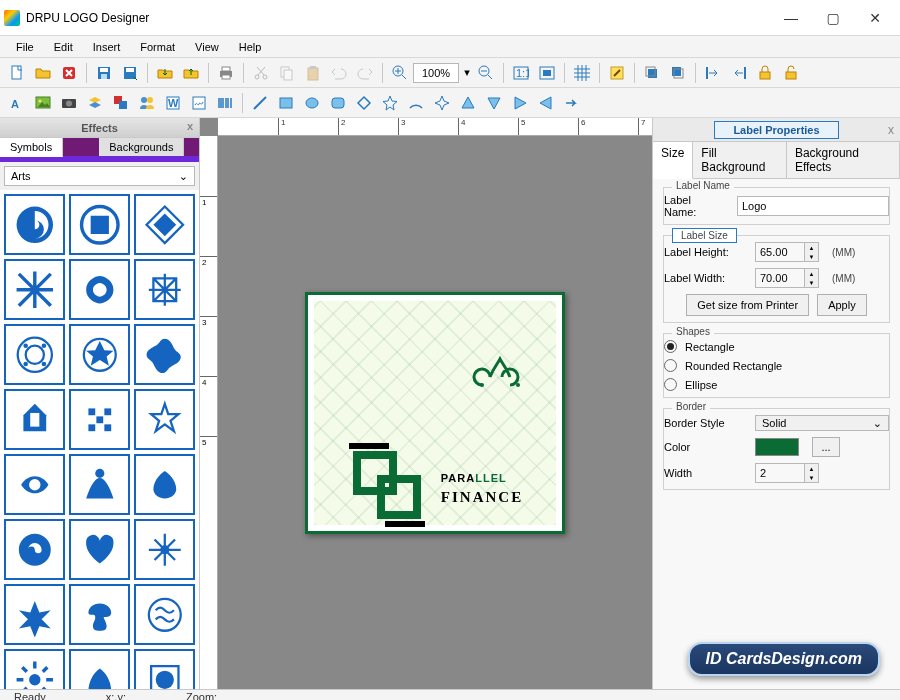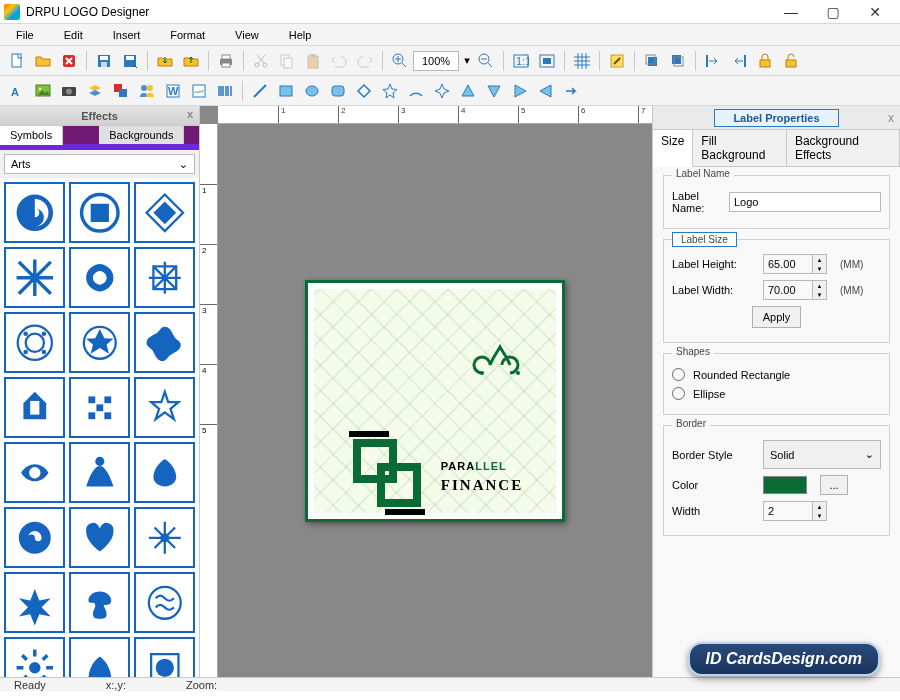--- a/index.html
+++ b/index.html
@@ -1,26 +1,26 @@
 <!DOCTYPE html>
 <html><head>
 <meta charset="utf-8">
 <style>
 * { box-sizing: border-box; margin: 0; padding: 0; font-family: "Segoe UI", Tahoma, sans-serif; font-size: 11px; }
 body { background: #fff; width: 900px; height: 700px; overflow: hidden; position: relative; }
 
 
-.titlebar { height: 24px; background: #fff; border-bottom: 1px solid #d8d8d8; display: flex; align-items: center; padding: 0 4px; }
+.titlebar { height: 36px; background: #fff; border-bottom: 1px solid #d8d8d8; display: flex; align-items: center; padding: 0 4px; }
 .titlebar .app-icon { width: 16px; height: 16px; margin-right: 6px; background: linear-gradient(135deg,#ff6a00,#ffcc00,#0099ff,#00cc66); border-radius: 2px; }
 .titlebar .title { flex: 1; font-size: 12px; }
 .titlebar .win-btns { display: flex; }
 .titlebar .win-btn { width: 42px; height: 28px; display: flex; align-items: center; justify-content: center; font-size: 14px; color: #333; }
 
 
-.menubar { height: 22px; background: #f4f4f4; display: flex; align-items: center; padding: 0 6px; border-bottom: 1px solid #d8d8d8; gap: 10px; }
+.menubar { height: 22px; background: #f4f4f4; display: flex; align-items: center; padding: 0 6px; border-bottom: 1px solid #d8d8d8; gap: 0; }
 .menubar .menu-item { padding: 2px 10px; }
 
 
 .toolbar { height: 30px; background: #f4f4f4; display: flex; align-items: center; padding: 0 6px; border-bottom: 1px solid #d8d8d8; gap: 4px; }
 .tb-btn { width: 22px; height: 22px; display: flex; align-items: center; justify-content: center; border-radius: 2px; position: relative; }
 .tb-sep { width: 1px; height: 20px; background: #c8c8c8; margin: 0 2px; }
 .tb-zoom { display: flex; align-items: center; gap: 2px; }
 .tb-zoom input { width: 46px; height: 20px; border: 1px solid #b8b8b8; text-align: center; font-size: 11px; }
 
 
@@ -63,35 +63,35 @@
 .logo-text .line2 { font-family: Georgia, serif; font-size: 15px; font-weight: bold; letter-spacing: 2px; color: #000; margin-top: 2px; }
 
 .right-panel { width: 248px; background: #f8f8f8; border-left: 1px solid #c8c8c8; display: flex; flex-direction: column; }
 .right-panel .panel-hdr2 { height: 24px; background: #eaeaea; display: flex; align-items: center; justify-content: center; position: relative; border-bottom: 1px solid #c8c8c8; }
 .right-panel .panel-hdr2 .lbl { background: #e8f2fb; border: 1px solid #2a7abf; padding: 2px 18px; font-weight: bold; color: #1a5a9a; }
 .right-panel .panel-hdr2 .close-x { position: absolute; right: 6px; color: #888; font-size: 12px; }
 .rtabs { display: flex; background: #f0f0f0; border-bottom: 1px solid #c8c8c8; }
 .rtab { padding: 4px 8px; border-right: 1px solid #c8c8c8; font-size: 12px; }
 .rtab.active { background: #fff; border-bottom: 1px solid #fff; margin-bottom: -1px; }
 .prop-body { padding: 8px 10px; flex: 1; overflow-y: auto; }
-.fieldset { border: 1px solid #d0d0d0; padding: 8px; margin-bottom: 10px; position: relative; }
+.fieldset { border: 1px solid #d0d0d0; margin-bottom: 10px; position: relative; }
 .fieldset .legend { position: absolute; top: -8px; left: 8px; background: #f8f8f8; padding: 0 4px; font-size: 10px; color: #444; }
 .fieldset.hl .legend { border: 1px solid #2a7abf; padding: 1px 8px; background: #fff; }
 .row { display: flex; align-items: center; margin: 6px 0; gap: 13px; }
 .row label { width: 78px; font-size: 11px; }
 .row input[type=text] { flex: 1; height: 20px; border: 1px solid #b8b8b8; padding: 0 4px; font-size: 11px; }
 .spin { width: 64px; height: 20px; border: 1px solid #b8b8b8; display: flex; align-items: center; padding: 0 4px; position: relative; }
 .spin .spbtn { position: absolute; right: 0; top: 0; bottom: 0; width: 14px; display: flex; flex-direction: column; }
 .spin .spbtn div { flex: 1; border-left: 1px solid #b8b8b8; background: #f0f0f0; font-size: 6px; display: flex; align-items: center; justify-content: center; }
 .unit { font-size: 10px; color: #444; }
 .btn { height: 22px; padding: 0 10px; background: #f0f0f0; border: 1px solid #b0b0b0; font-size: 11px; display: inline-flex; align-items: center; }
 .radio-row { display: flex; align-items: center; margin: 6px 0; gap: 8px; }
 .radio { width: 13px; height: 13px; border: 1px solid #666; border-radius: 50%; display: flex; align-items: center; justify-content: center; }
 .radio.checked::after { content: ""; width: 7px; height: 7px; background: #222; border-radius: 50%; }
-.sel { height: 29px; border: 1px solid #b8b8b8; background: #f0f0f0; display: flex; align-items: center; padding: 0 6px; justify-content: space-between; flex: 1; }
+.sel { height: 16px; border: 1px solid #b8b8b8; background: #f0f0f0; display: flex; align-items: center; padding: 0 6px; justify-content: space-between; flex: 1; }
 .color-sw { width: 44px; height: 18px; border: 1px solid #888; }
 .dots-btn { width: 28px; height: 20px; border: 1px solid #b0b0b0; background: #f0f0f0; display: flex; align-items: center; justify-content: center; }
 
 
 .statusbar { height: 14px; background: #f4f4f4; border-top: 1px solid #c8c8c8; display: flex; align-items: center; padding: 0 14px; gap: 60px; font-size: 11px; color: #333; }
 
 
 .badge { position: absolute; right: 20px; bottom: 24px; background: linear-gradient(#2a4a7a,#1a3560); color: #fff; font-weight: bold; font-style: italic; padding: 6px 16px; border-radius: 14px; border: 2px solid #b8d4f0; font-size: 16px; box-shadow: 0 3px 6px rgba(0,0,0,.4); }
 
 
@@ -652,25 +652,30 @@
           <div class="spin">
               <span>70.00</span>
               <div class="spbtn">
                 <div>▲</div>
                 <div>▼</div>
               </div>
             </div>
           <span class="unit">(MM)</span>
         </div>
         <div class="row" style="justify-content:center;gap:8px">
+          <div class="btn">Get size from Printer</div>
           <div class="btn">Apply</div>
         </div>
       </div>
       <div class="fieldset">
         <span class="legend">Shapes</span>
+        <div class="radio-row">
+            <div class="radio checked"></div>
+            <span>Rectangle</span>
+          </div>
         <div class="radio-row">
             <div class="radio"></div>
             <span>Rounded Rectangle</span>
           </div>
         <div class="radio-row">
             <div class="radio"></div>
             <span>Ellipse</span>
           </div>
       </div>
       <div class="fieldset">

